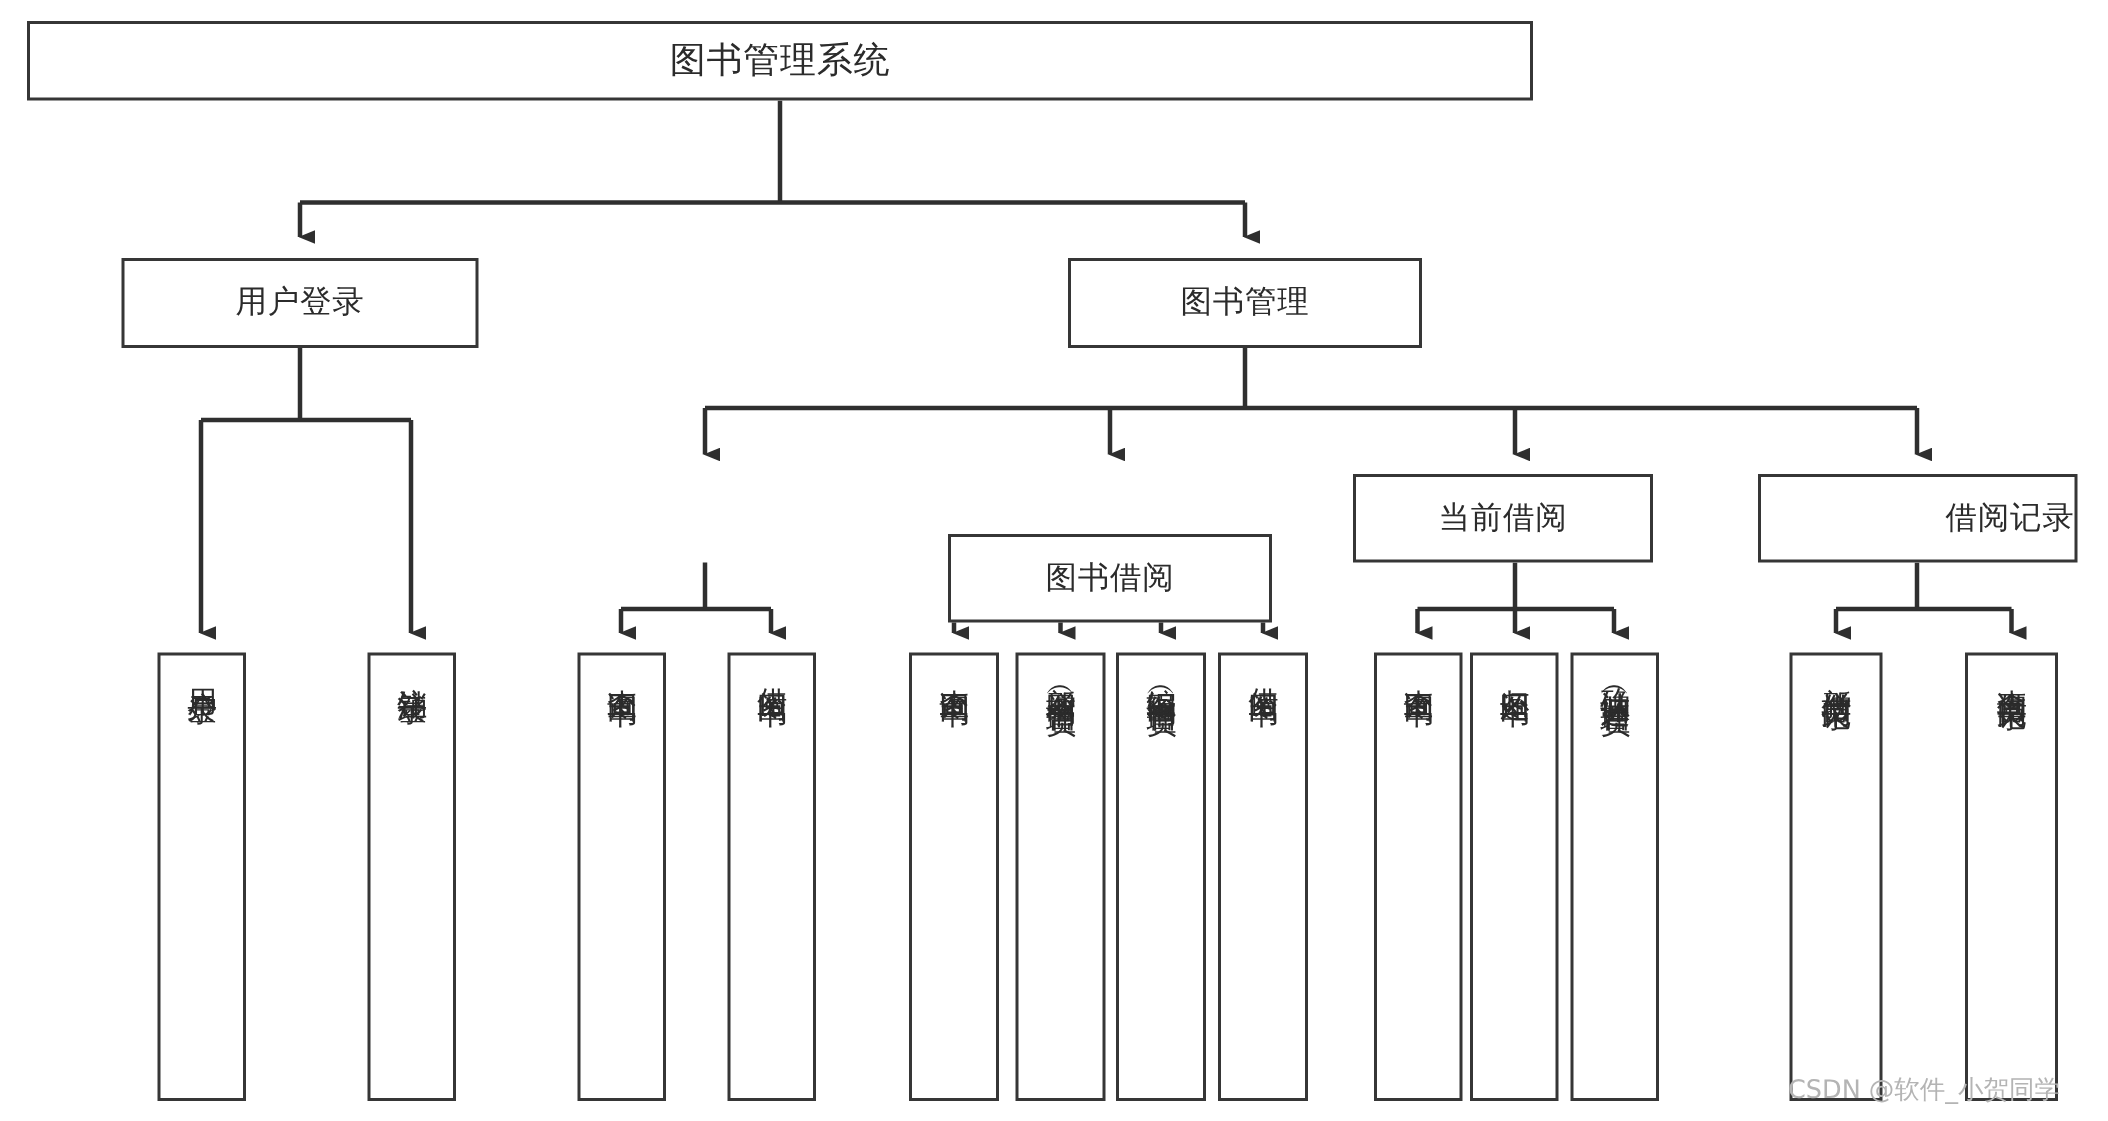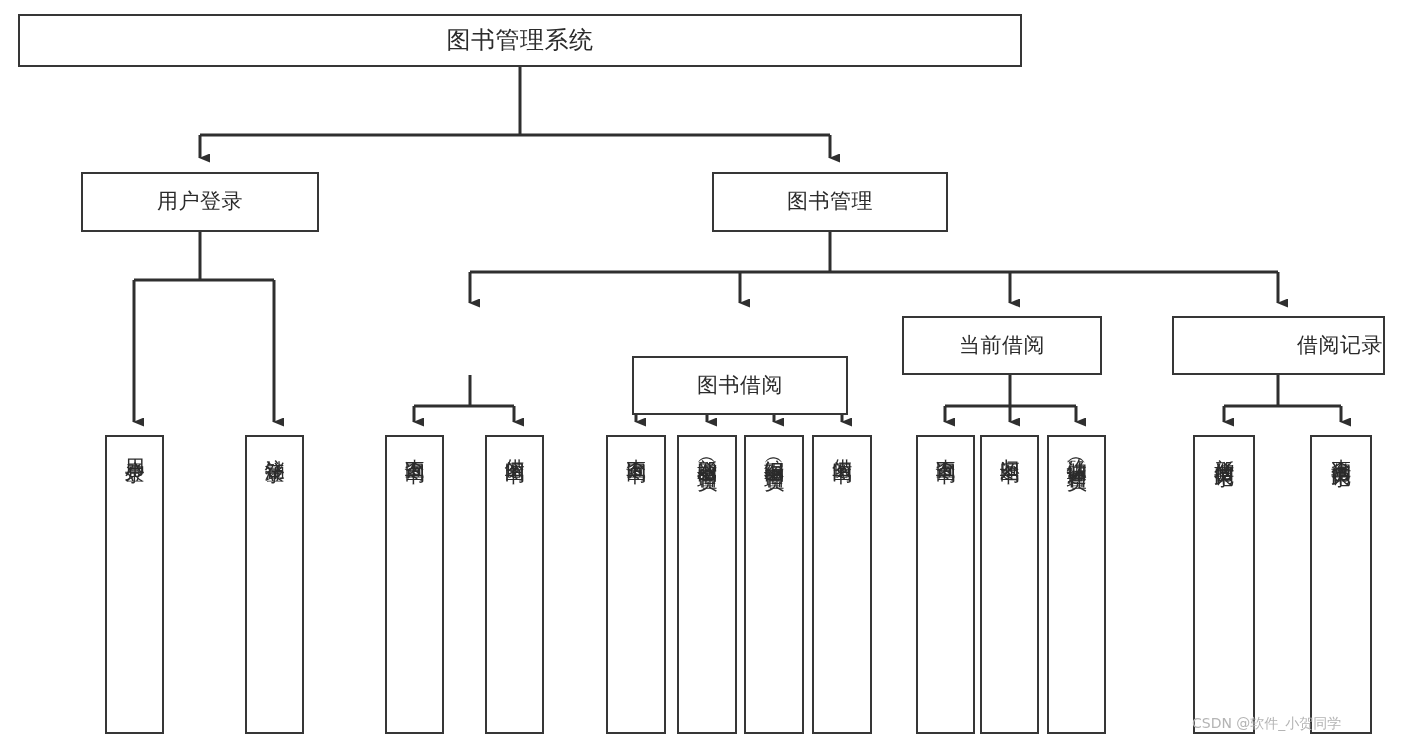--- a/index.html
+++ b/index.html
@@ -54,21 +54,21 @@
     writing-mode: vertical-rl;
     text-orientation: upright;
     font-size: 20px;
     line-height: 1.28;
     letter-spacing: 2px;
     color: #2b2b2b;
     white-space: nowrap;
   }
   .watermark {
     position: absolute;
-    font-size: 14px;
+    font-size: 17px;
     color: #b4b4b4;
     white-space: nowrap;
     font-family: "DejaVu Sans", "Liberation Sans", sans-serif;
   }
 </style>
 </head>
 <body>
 
 <div id="diagram-canvas">
 

